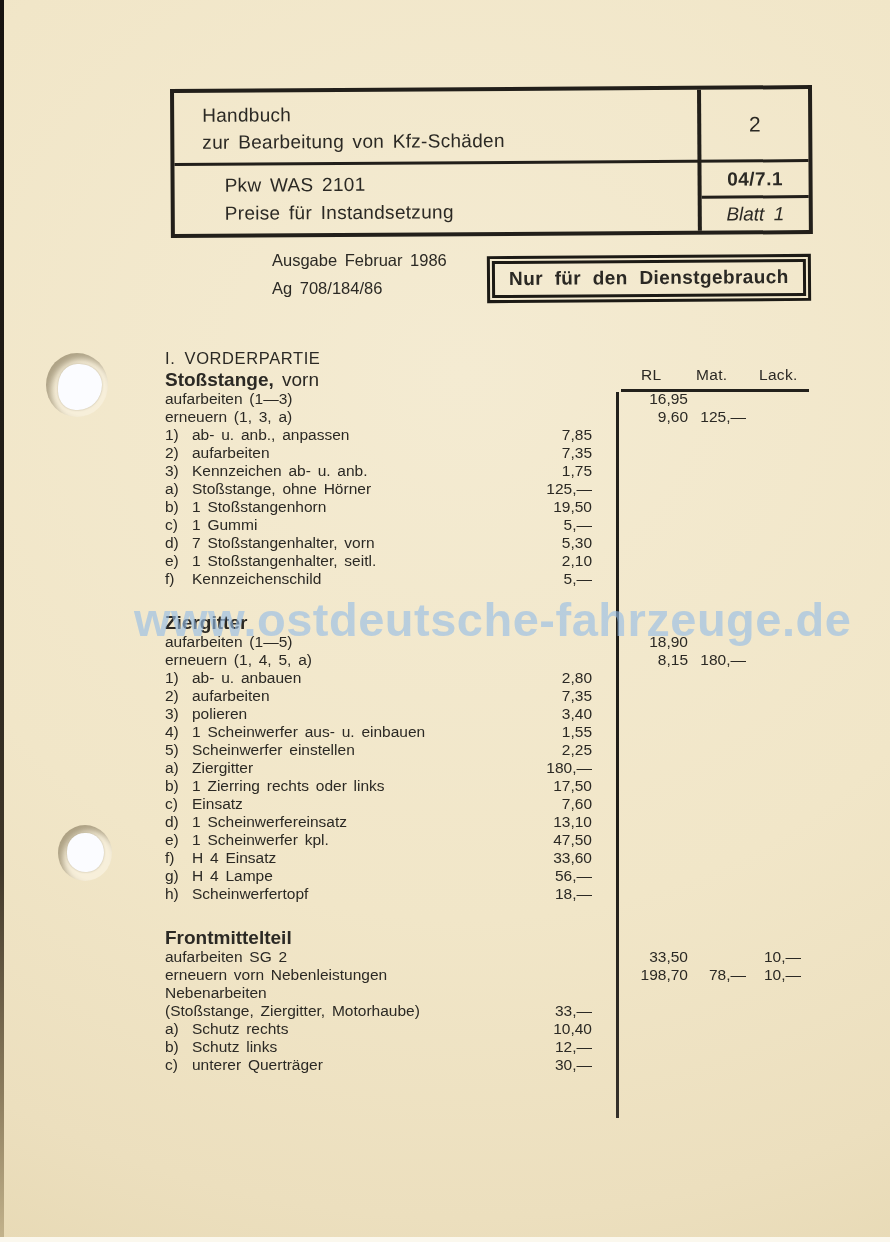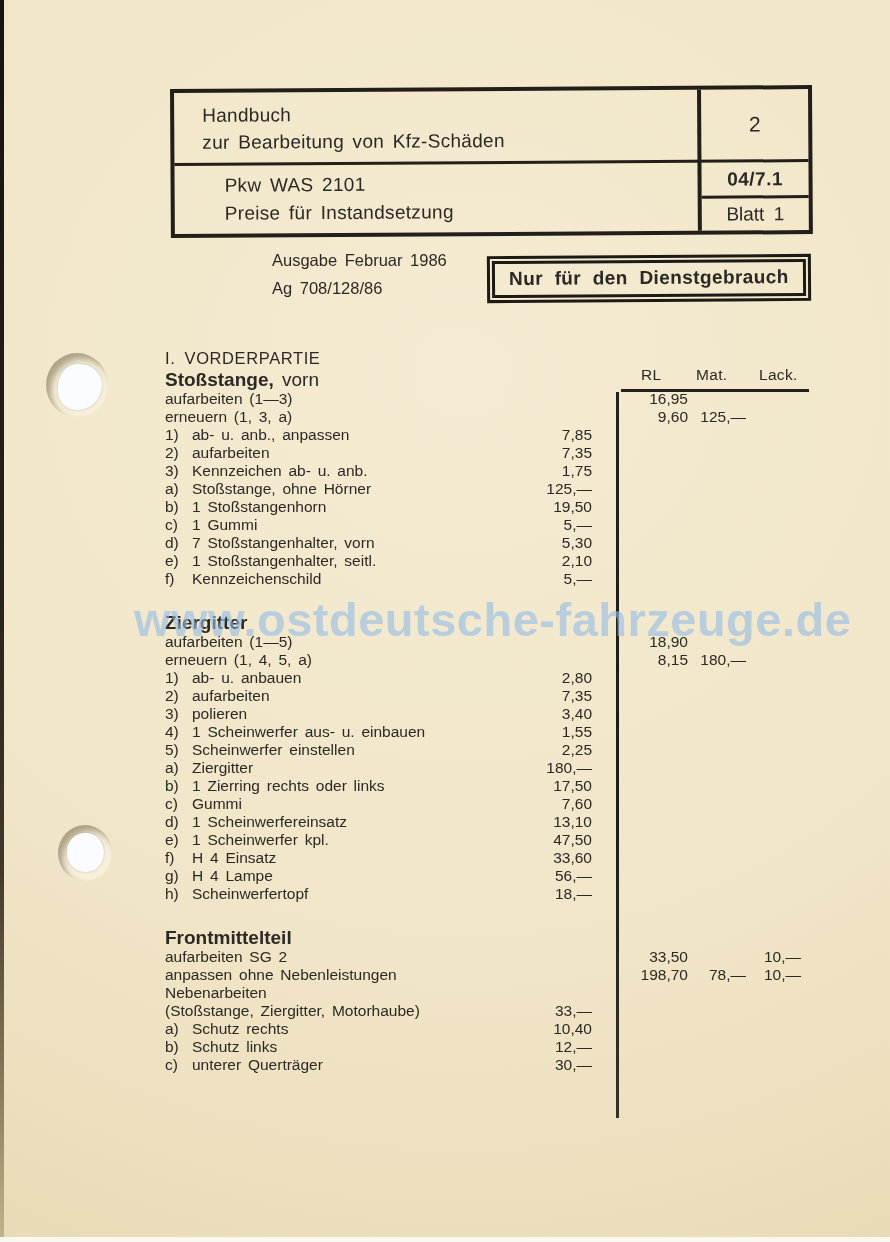--- a/index.html
+++ b/index.html
@@ -26,21 +26,21 @@
   .hdr{position:absolute;left:170px;top:89px;width:642px;height:149px;
     border:4px solid #221f1a;box-sizing:border-box;transform:rotate(-0.35deg);transform-origin:left top;
     font-size:19px;}
   .hdr .vline{position:absolute;left:523px;top:0;bottom:0;width:4px;background:#221f1a;}
   .hdr .hline-main{position:absolute;left:0;right:0;top:70px;height:3px;background:#221f1a;}
   .hdr .hline-right{position:absolute;left:527px;right:0;top:106px;height:3px;background:#221f1a;}
   .hdr-r1l{position:absolute;left:28px;top:9px;line-height:27px;letter-spacing:.3px;word-spacing:3px;}
   .hdr-r1r{position:absolute;left:527px;right:0;top:0;height:70px;display:flex;align-items:center;justify-content:center;font-size:21px;}
   .hdr-r2l{position:absolute;left:50px;top:79px;line-height:28px;letter-spacing:.3px;word-spacing:3px;}
   .hdr-r2r1{position:absolute;left:527px;right:0;top:73px;height:33px;display:flex;align-items:center;justify-content:center;font-weight:bold;letter-spacing:.5px;}
-  .hdr-r2r2{position:absolute;left:527px;right:0;top:109px;height:31px;display:flex;align-items:center;justify-content:center;word-spacing:4px;}
+  .hdr-r2r2{position:absolute;left:527px;right:0;top:109px;height:31px;display:flex;align-items:center;justify-content:center;word-spacing:4px;font-style:italic;}
 
   
   .edition{position:absolute;left:272px;top:246px;font-size:16.5px;line-height:28px;word-spacing:3px;}
 
   
   .stamp{position:absolute;left:487px;top:255px;border:3px solid #1c1a15;padding:2px;transform:rotate(-0.4deg);background:transparent;}
   .stamp-inner{border:3px solid #1c1a15;padding:4px 14px 5px 14px;font-size:19px;font-weight:bold;letter-spacing:.4px;word-spacing:6px;white-space:nowrap;}
 
   
   .section-title{position:absolute;left:165px;top:349px;font-size:16.5px;letter-spacing:.6px;word-spacing:4px;}
@@ -97,21 +97,21 @@
     <div class="hdr-r2l">
       <div>Pkw WAS 2101</div>
       <div>Preise für Instandsetzung</div>
     </div>
     <div class="hdr-r2r1">04/7.1</div>
     <div class="hdr-r2r2">Blatt 1</div>
   </div>
 
   <div class="edition">
     <div>Ausgabe Februar 1986</div>
-    <div>Ag 708/128/86</div>
+    <div>Ag 708/184/86</div>
   </div>
 
   <div class="stamp">
     <div class="stamp-inner">Nur für den Dienstgebrauch</div>
   </div>
 
   <div class="section-title">I. VORDERPARTIE</div>
 
   <div class="colhead ch-rl">RL</div>
   <div class="colhead ch-mat">Mat.</div>
@@ -348,21 +348,21 @@
       <span class="price">17,50</span>
     </div>
     <div class="c2 num"></div>
     <div class="c3 num"></div>
     <div class="c4 num"></div>
   </div>
 
   <div class="row">
     <div class="c1">
       <span class="pre">c)</span>
-      <span class="lbl">Gummi</span>
+      <span class="lbl">Einsatz</span>
       <span class="price">7,60</span>
     </div>
     <div class="c2 num"></div>
     <div class="c3 num"></div>
     <div class="c4 num"></div>
   </div>
 
   <div class="row">
     <div class="c1">
       <span class="pre">d)</span>
@@ -432,21 +432,21 @@
       <span class="price"></span>
     </div>
     <div class="c2 num">33,50</div>
     <div class="c3 num"></div>
     <div class="c4 num">10,—</div>
   </div>
 
   <div class="row">
     <div class="c1">
 
-      <span class="lbl">anpassen ohne Nebenleistungen</span>
+      <span class="lbl">erneuern vorn Nebenleistungen</span>
       <span class="price"></span>
     </div>
     <div class="c2 num">198,70</div>
     <div class="c3 num">78,—</div>
     <div class="c4 num">10,—</div>
   </div>
 
   <div class="row">
     <div class="c1">
 

